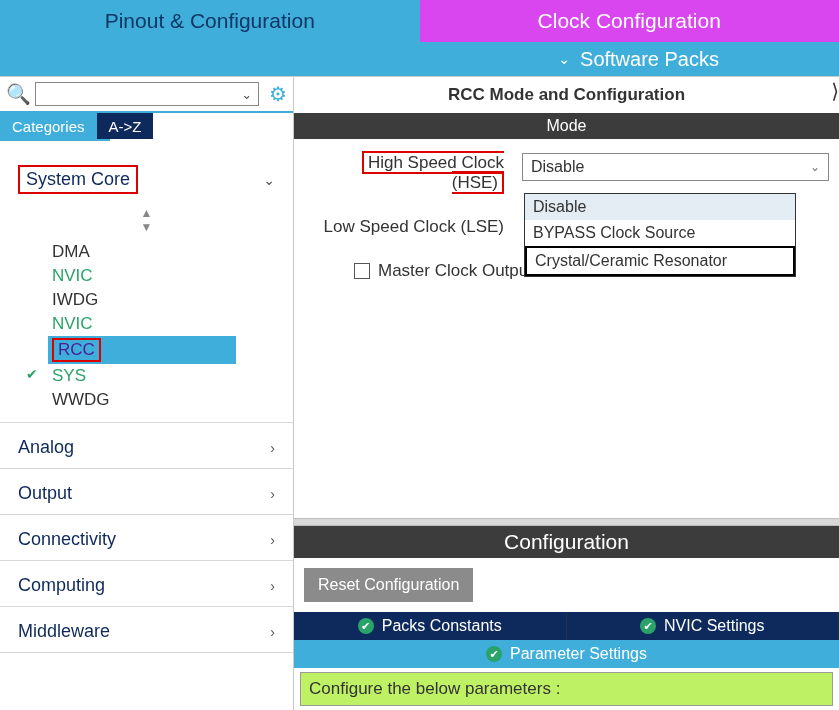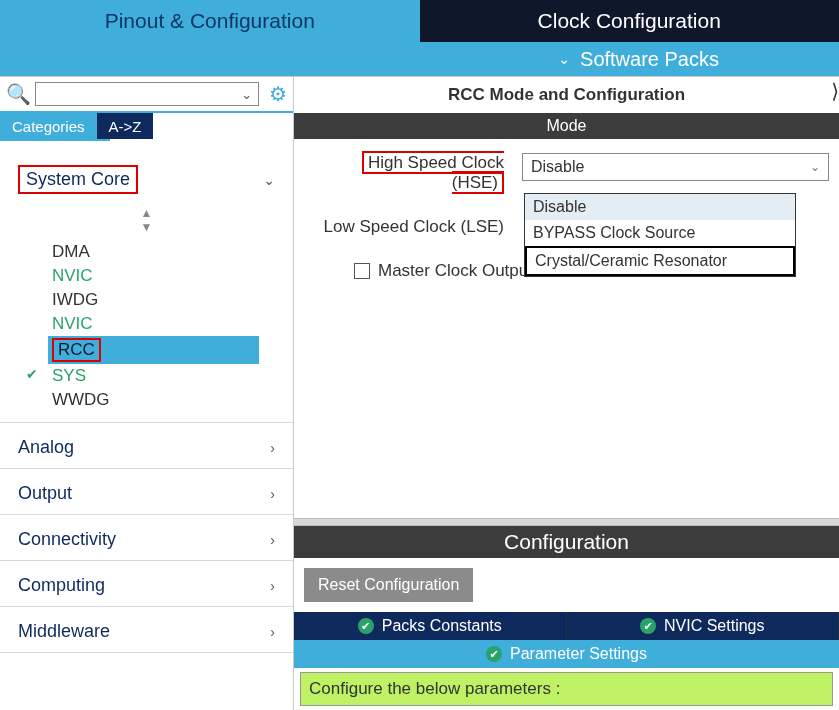--- a/index.html
+++ b/index.html
@@ -2,21 +2,21 @@
 <html><head>
 <meta charset="utf-8">
 <style>
   * { box-sizing: border-box; margin: 0; padding: 0; font-family: Arial, Helvetica, sans-serif; }
   body { width: 839px; height: 710px; overflow: hidden; background: #ffffff; }
 
   
   .topbar { display: flex; height: 42px; }
   .toptab { flex: 1; display: flex; align-items: center; justify-content: center; font-size: 21px; cursor: pointer; }
   .toptab.active { background: #3faedb; color: #0e3766; }
-  .toptab.inactive { background: #0f172a; color: #ffffff; }
+  .toptab.inactive { background: #d946ef; color: #ffffff; }
 
   
   .packsbar { background: #3faedb; color: #ffffff; height: 34px; display: flex; align-items: center; justify-content: flex-end; padding-right: 120px; font-size: 20px; }
   .packsbar .chev { margin-right: 10px; font-size: 14px; }
 
   
   .main { display: flex; height: calc(710px - 42px - 34px); border-top: 1px solid #c9c9c9; }
 
   
   .left { width: 294px; border-right: 1px solid #c9c9c9; display: flex; flex-direction: column; }
@@ -34,21 +34,21 @@
   .group { padding: 8px 18px 4px 18px; border-bottom: 1px solid #d8d8d8; }
   .grouphead { display: flex; justify-content: space-between; align-items: center; color: #0e2a5c; font-size: 18px; cursor: pointer; padding: 6px 0; }
   .grouphead.hl { }
   .redbox { border: 2px solid #d00; padding: 2px 6px; display: inline-block; }
   .chevsmall { color: #555; font-size: 14px; }
 
   .treeitems { padding: 6px 0 6px 30px; }
   .sortarrow { text-align: center; color: #888; font-size: 12px; padding-bottom: 6px; margin-left: -30px; }
   .treeitem { font-size: 17px; padding: 2px 4px; color: #333; cursor: pointer; position: relative; }
   .treeitem.green { color: #2aa36a; }
-  .treeitem.selected { background: #3faedb; color: #0f172a; width: 211px; }
+  .treeitem.selected { background: #3faedb; color: #4c1d95; width: 188px; }
   .treeitem .reditem { border: 2px solid #d00; padding: 0 4px; display: inline-block; }
   .treeitem .check { position: absolute; left: -22px; color: #2aa36a; font-size: 14px; }
 
   
   .right { flex: 1; display: flex; flex-direction: column; position: relative; }
   .modetitle { text-align: center; color: #333; font-size: 17px; padding: 8px 0; font-weight: bold; }
   .rightchev { position: absolute; right: 0; top: 2px; font-size: 20px; color: #333; }
   .modebar { background: #3c3c3c; color: #fff; text-align: center; font-size: 16px; padding: 4px 0; }
 
   .modeform { padding: 14px 10px 0 20px; }

